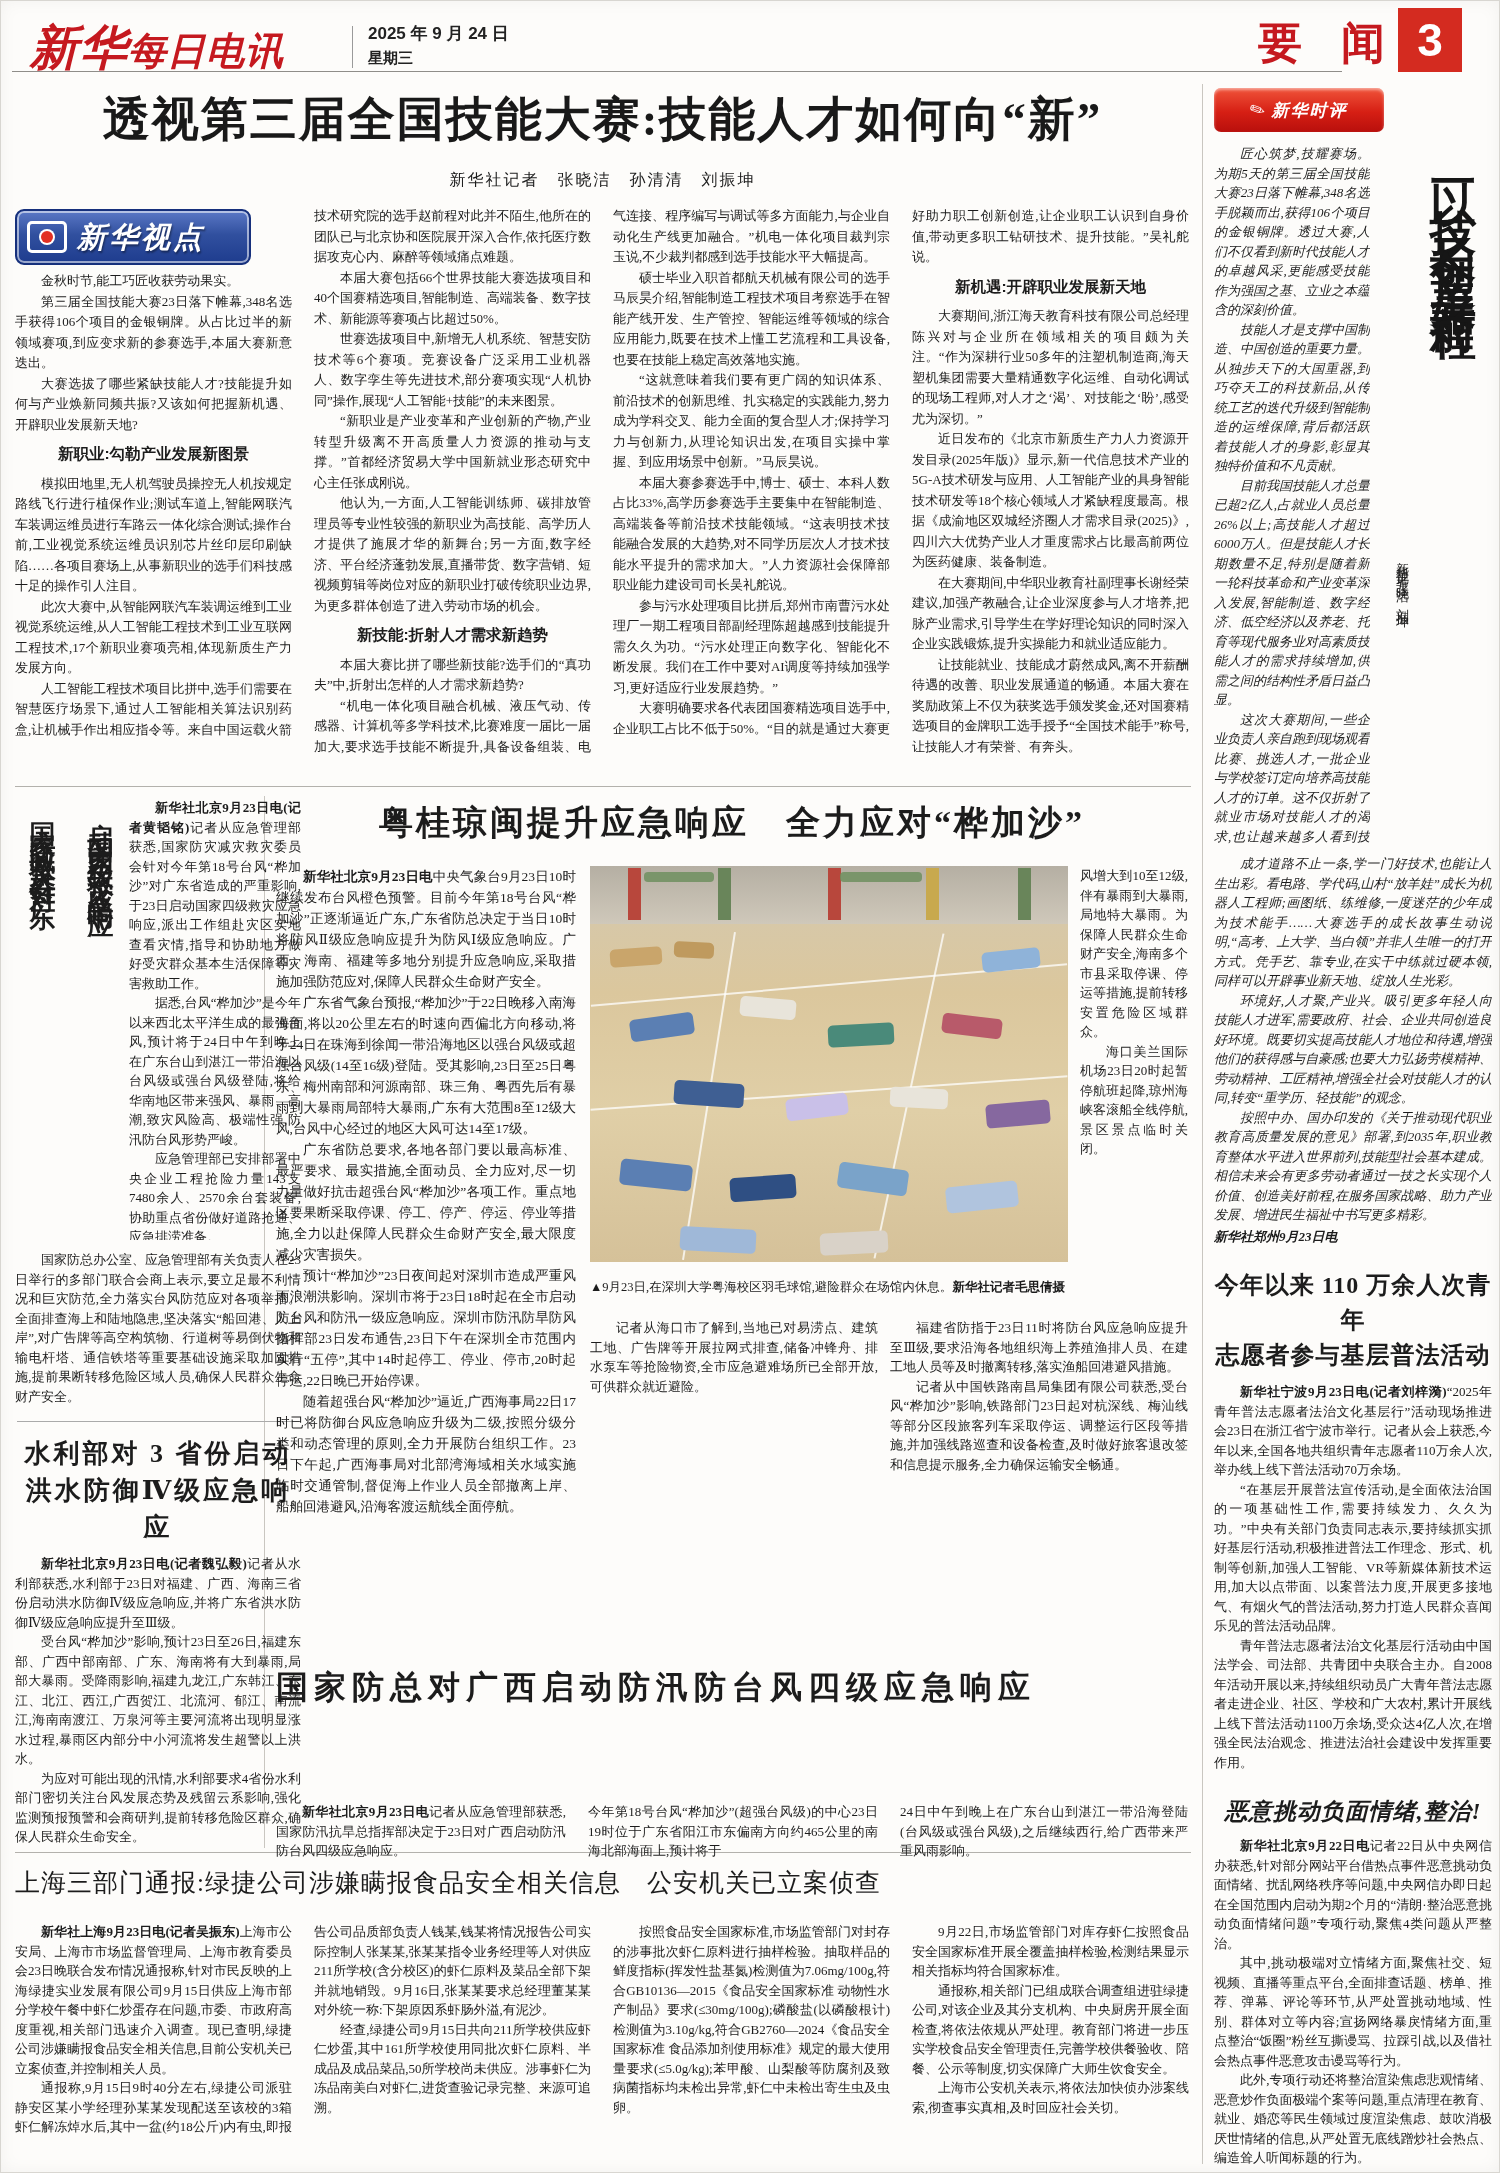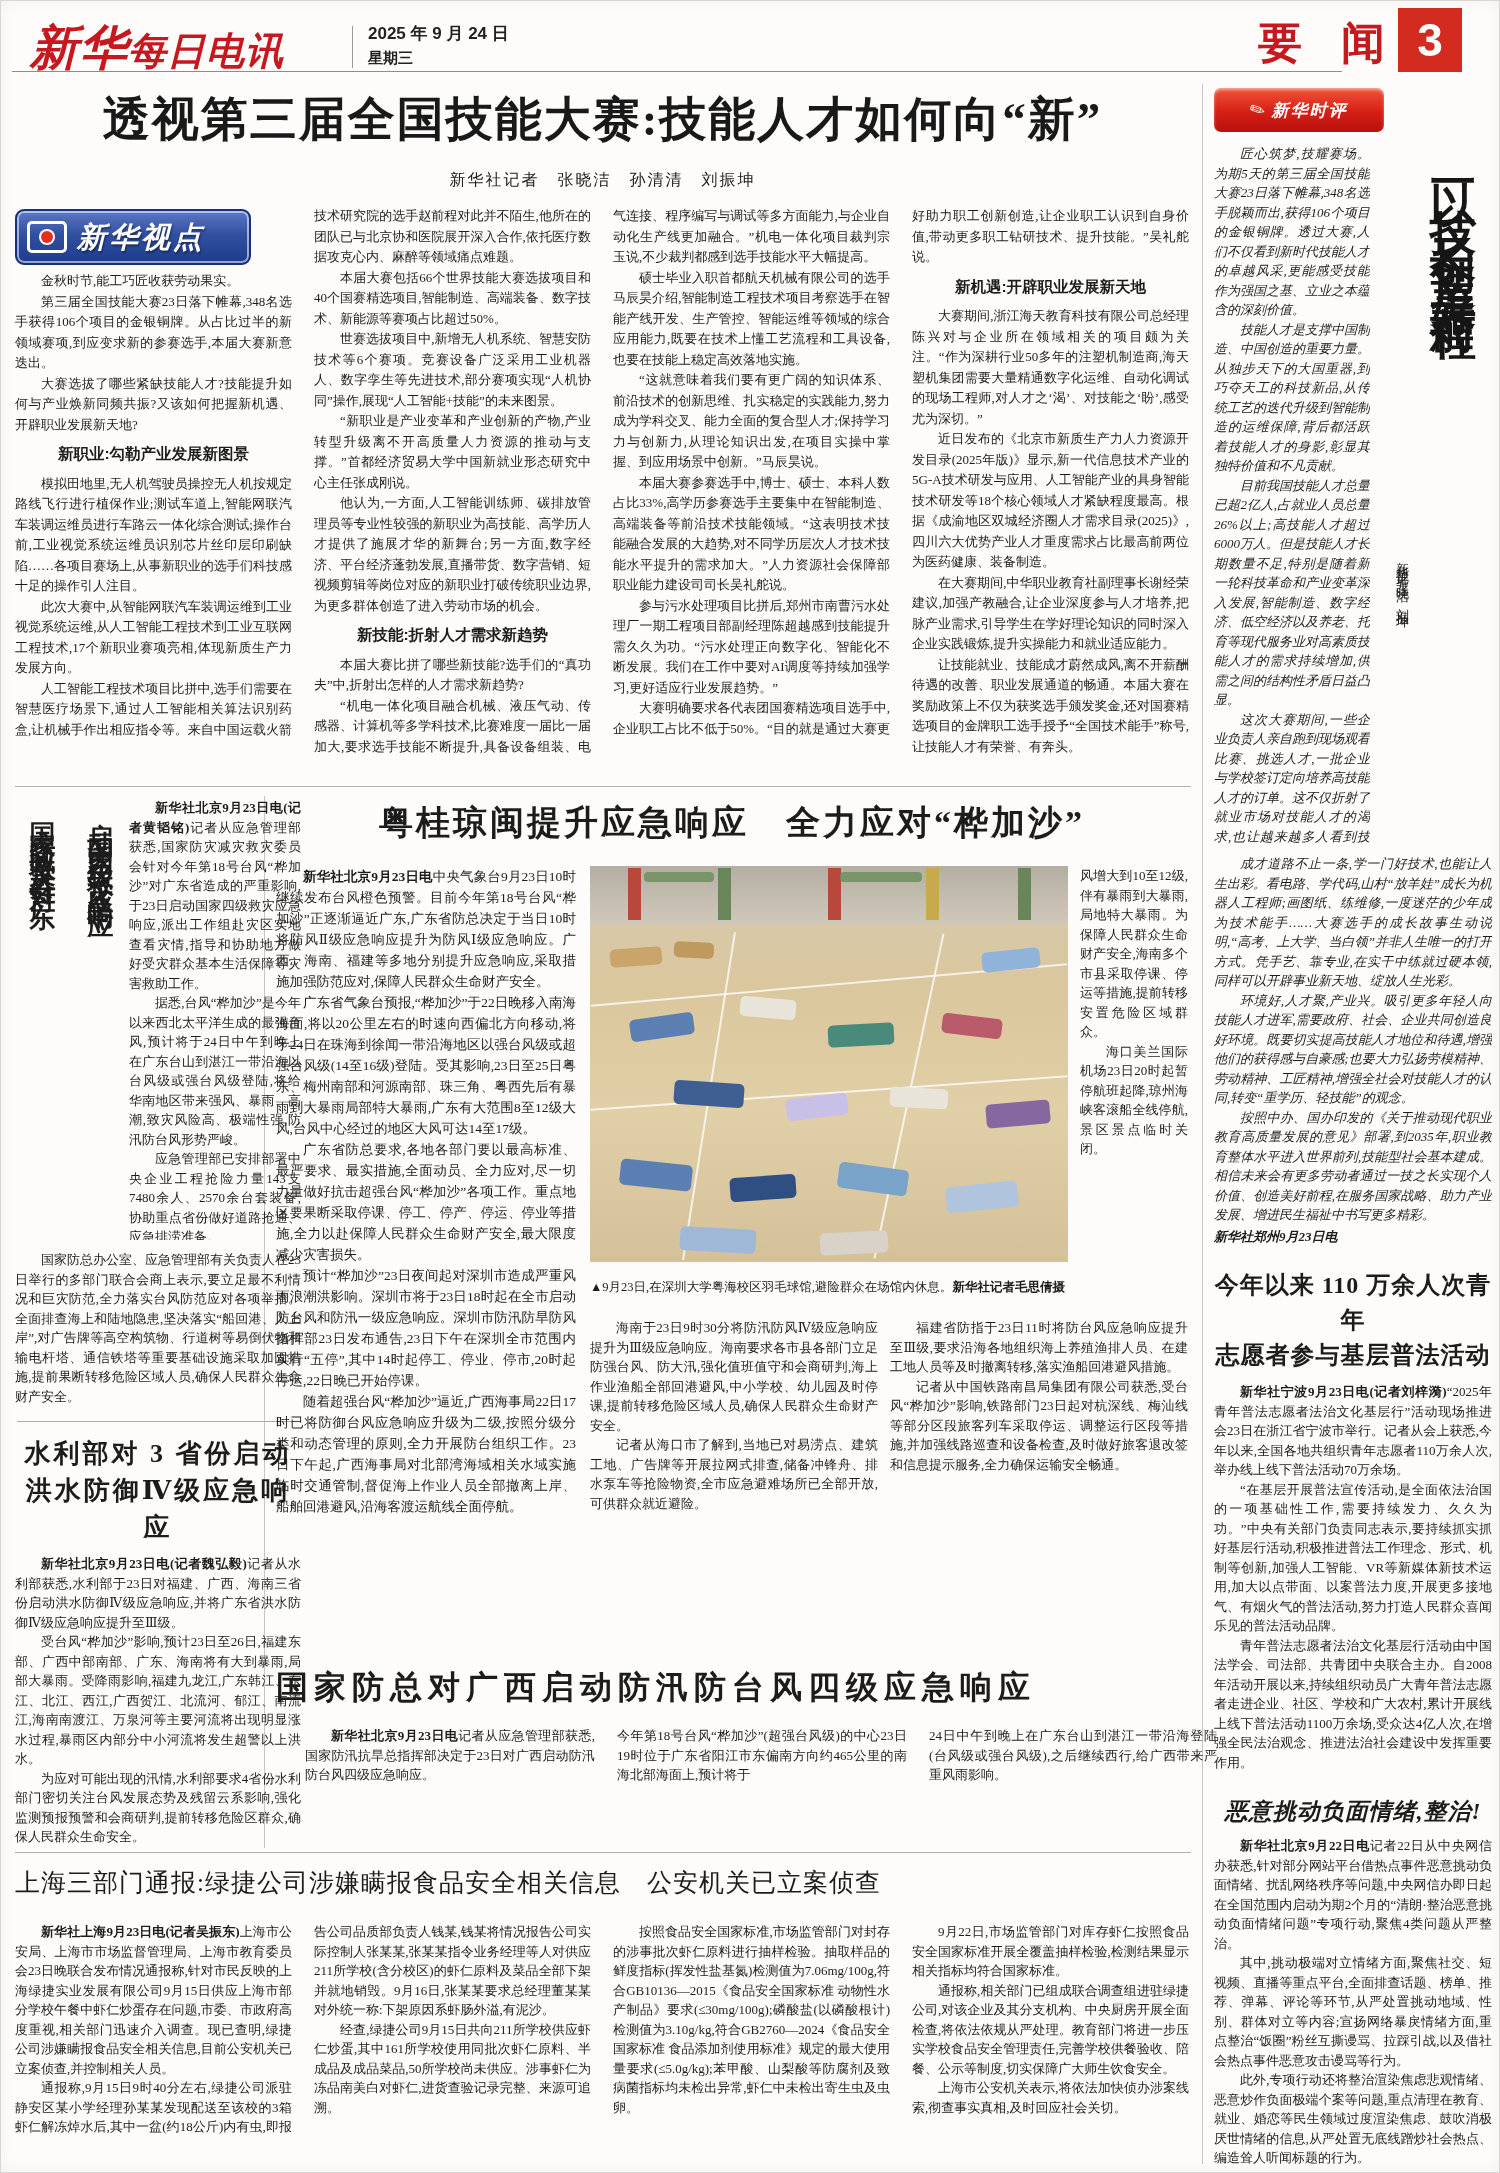--- a/index.html
+++ b/index.html
@@ -85,21 +85,21 @@
          background:linear-gradient(180deg,#cfc6b6 0%,#d7c8a8 14%,#dbc79d 32%,#e0cfa7 62%,#d5c199 100%);}
   .photo .wall{position:absolute;left:0;top:0;width:100%;height:58px;
                background:linear-gradient(180deg,#b5afa3,#cfc8ba);}
   .photo .banner{position:absolute;top:2px;width:13px;height:52px;}
   .photo .garland{position:absolute;top:6px;height:10px;background:#6f8f5f;border-radius:4px;opacity:.85;}
   .photo .line{position:absolute;background:rgba(255,255,255,.75);}
   .photo .mat{position:absolute;border-radius:5px;}
   
   .e-title{left:276px;top:1666px;width:912px;font-size:32px;font-weight:900;letter-spacing:6px;
            text-align:left;white-space:nowrap;}
-  .e-col{top:1726px;width:290px;height:104px;overflow:hidden;margin-left:29px;}
+  .e-col{top:1802px;width:290px;height:104px;overflow:hidden;}
   
   .f-title{left:15px;top:1866px;width:1174px;font-size:25px;font-weight:400;letter-spacing:1px;
            text-align:left;white-space:nowrap;}
   .f-body{left:15px;top:1922px;width:1174px;height:244px;column-count:4;column-gap:22px;overflow:hidden;}
 </style>
 </head>
 <body>
 
 <div id="page">
 
@@ -268,21 +268,20 @@
   </div>
 
   <div class="abs d-mini body-txt">
       <p class="para cont">风增大到10至12级,伴有暴雨到大暴雨,局地特大暴雨。为保障人民群众生命财产安全,海南多个市县采取停课、停运等措施,提前转移安置危险区域群众。</p>
       <p class="para">海口美兰国际机场23日20时起暂停航班起降,琼州海峡客滚船全线停航,景区景点临时关闭。</p>
     </div>
   <div class="abs d-caption">
     <span>▲9月23日,在深圳大学粤海校区羽毛球馆,避险群众在场馆内休息。</span><b>新华社记者毛思倩摄</b>
   </div>
   <div class="abs d-ul body-txt">
-      <p class="para">海南于23日9时30分将防汛防风Ⅳ级应急响应提升为Ⅲ级应急响应。海南要求各市县各部门立足防强台风、防大汛,强化值班值守和会商研判,海上作业渔船全部回港避风,中小学校、幼儿园及时停课,提前转移危险区域人员,确保人民群众生命财产安全。</p>
       <p class="para">记者从海口市了解到,当地已对易涝点、建筑工地、广告牌等开展拉网式排查,储备冲锋舟、排水泵车等抢险物资,全市应急避难场所已全部开放,可供群众就近避险。</p>
     </div>
   <div class="abs d-ur body-txt">
       <p class="para">福建省防指于23日11时将防台风应急响应提升至Ⅲ级,要求沿海各地组织海上养殖渔排人员、在建工地人员等及时撤离转移,落实渔船回港避风措施。</p>
       <p class="para">记者从中国铁路南昌局集团有限公司获悉,受台风“桦加沙”影响,铁路部门23日起对杭深线、梅汕线等部分区段旅客列车采取停运、调整运行区段等措施,并加强线路巡查和设备检查,及时做好旅客退改签和信息提示服务,全力确保运输安全畅通。</p>
     </div>
 
   <div class="abs e-title">国家防总对广西启动防汛防台风四级应急响应</div>
   <div class="abs e-col body-txt" style="left:276px;">
       <p class="para"><b>新华社北京9月23日电</b>记者从应急管理部获悉,国家防汛抗旱总指挥部决定于23日对广西启动防汛防台风四级应急响应。</p>

